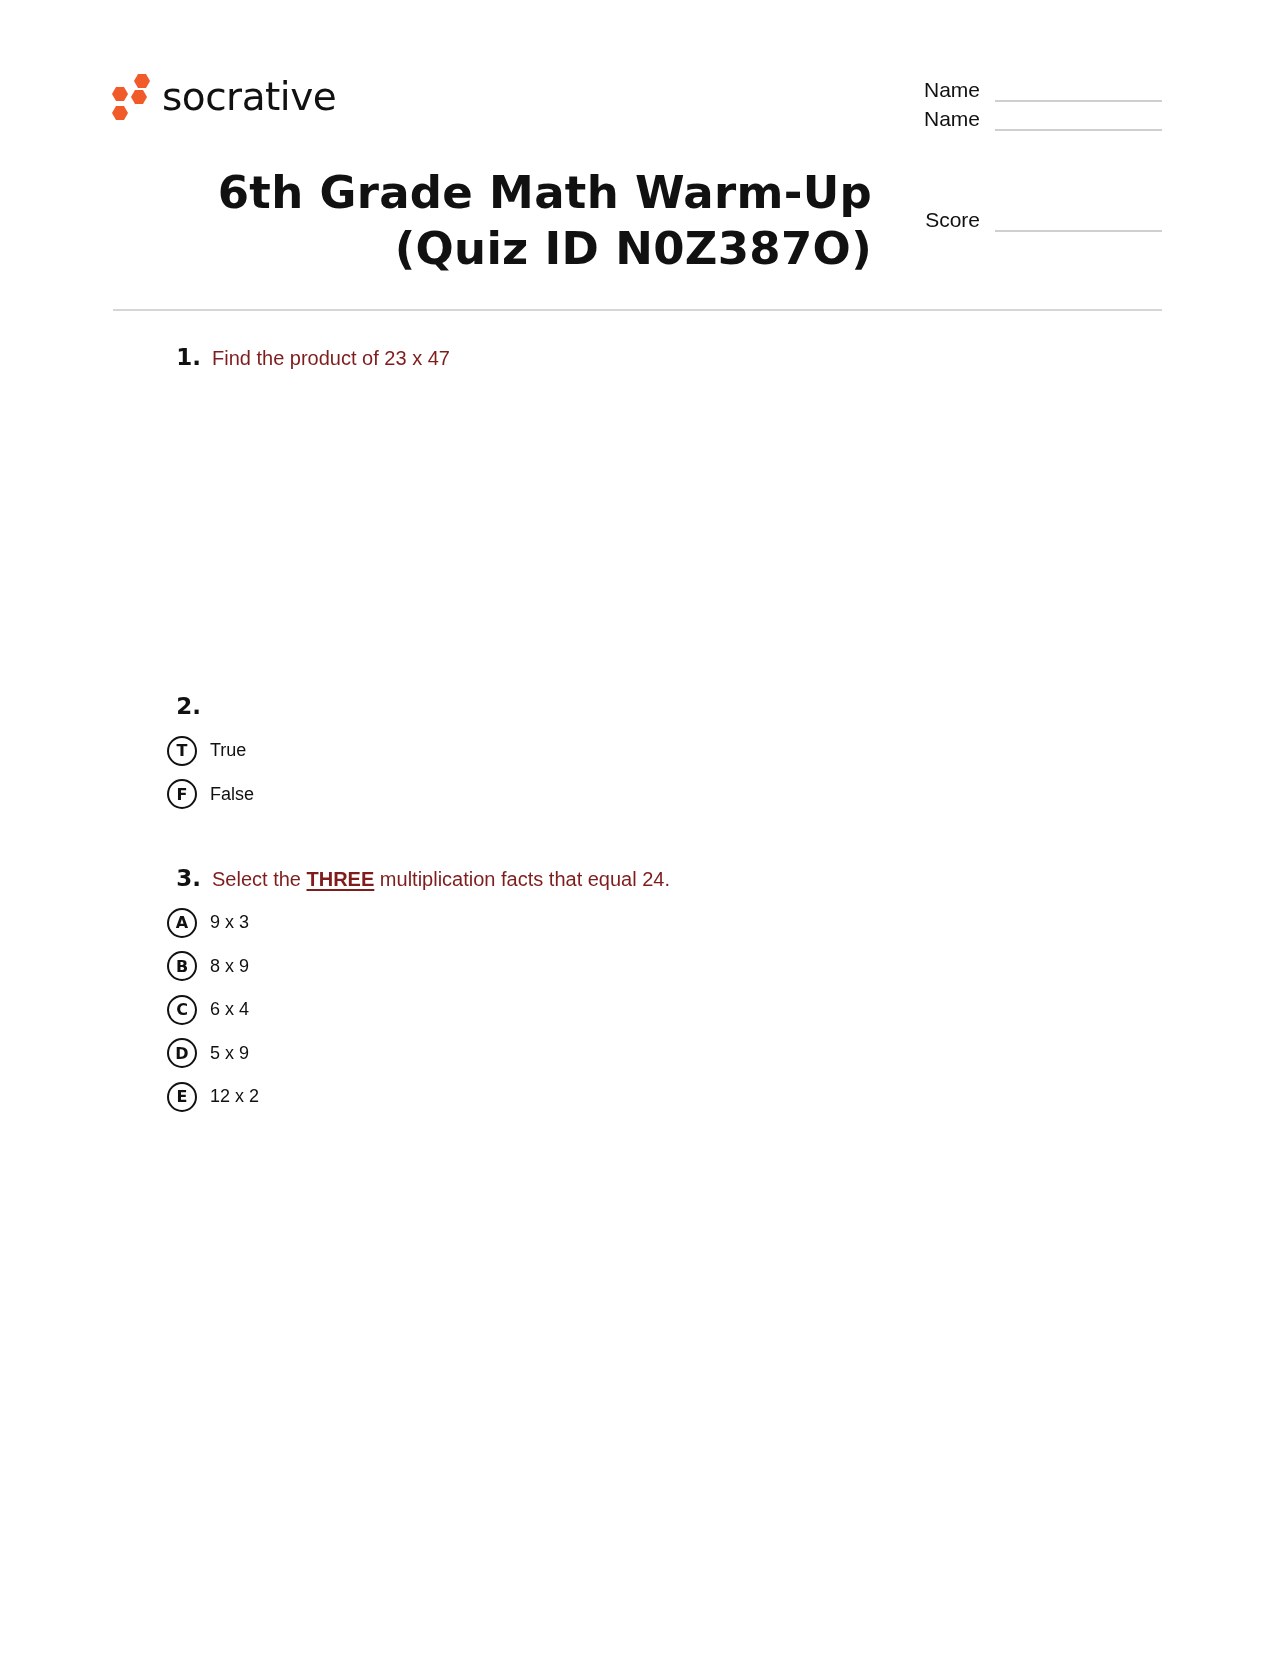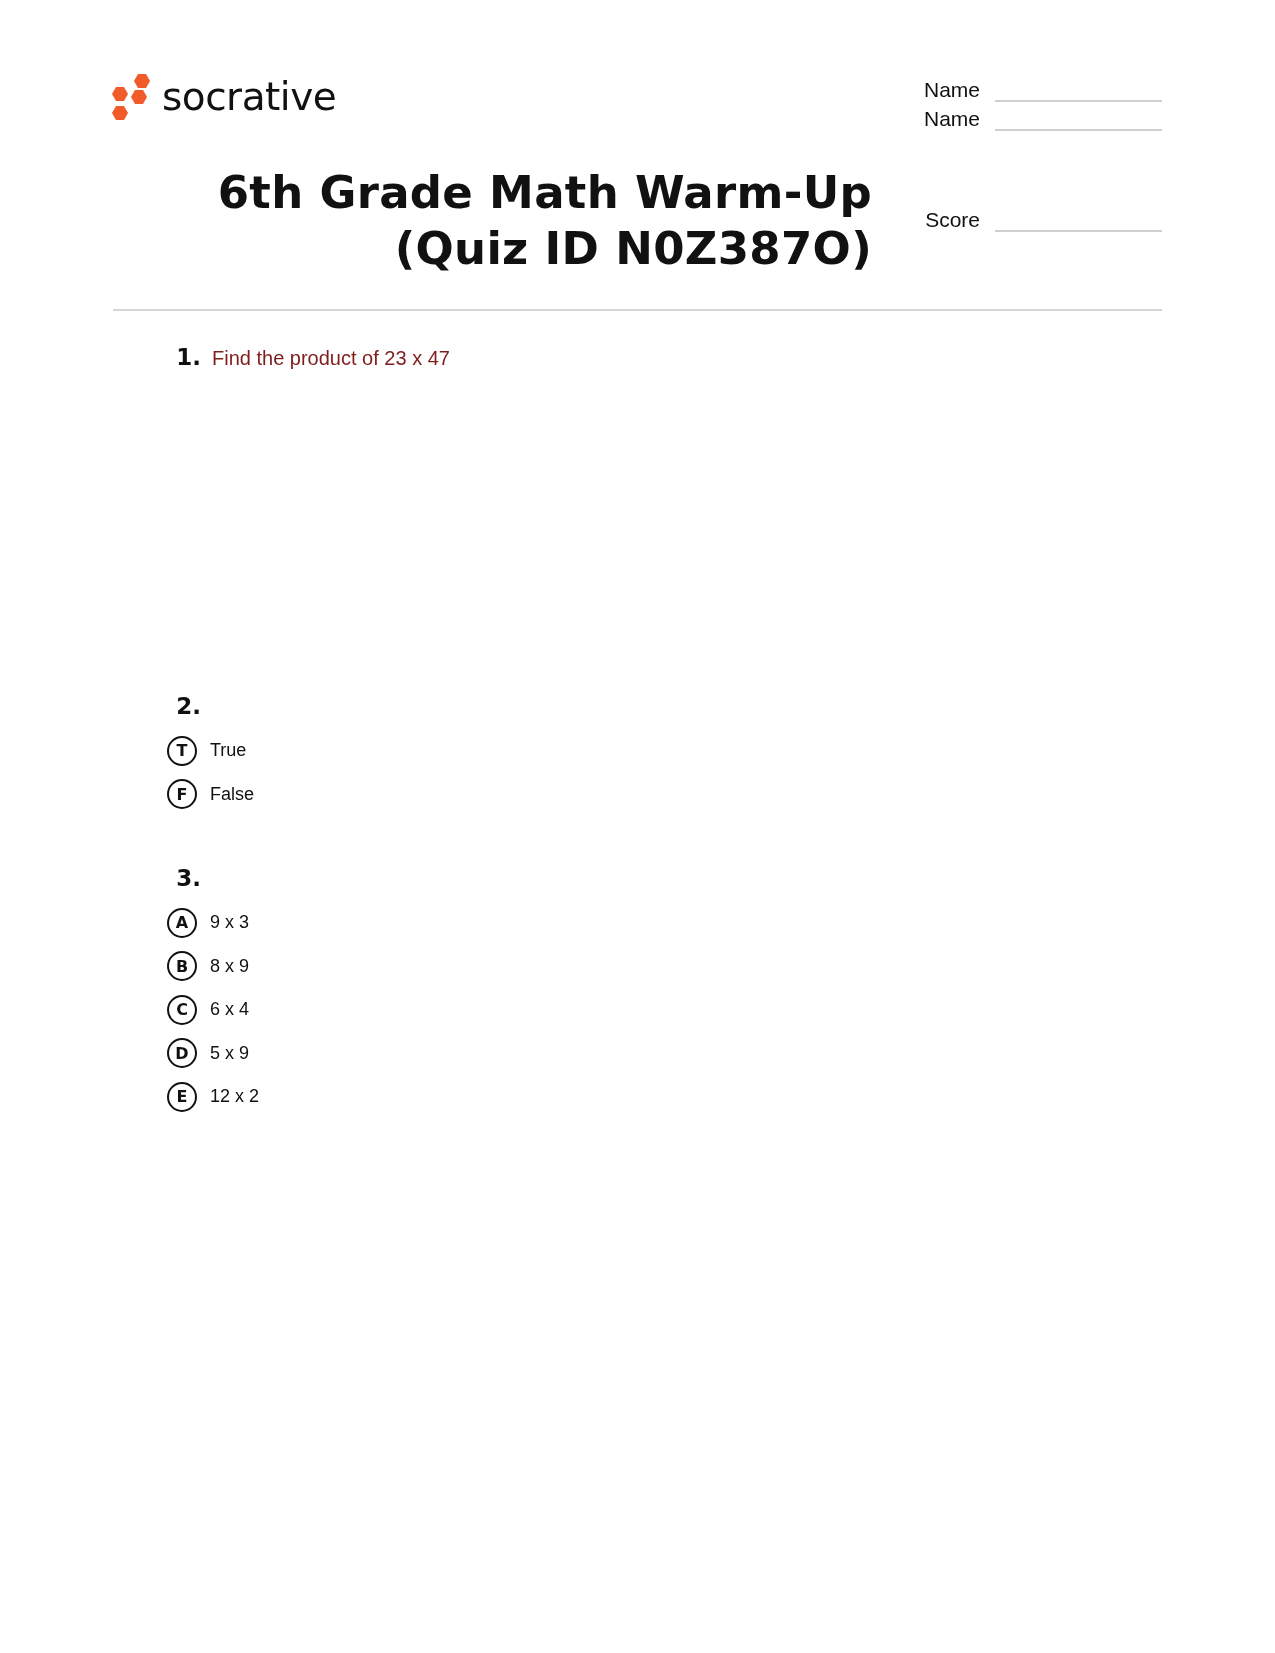--- a/index.html
+++ b/index.html
@@ -197,20 +197,21 @@
   </div>
   <div class="option">
     <span class="bubble">F</span>
     <span class="option-text">False</span>
   </div>
 </div>
 
 <div class="question" style="top:865px;">
   <div class="q-line">
     <span class="q-num">3.</span>
+    <span class="q-text"><span>Select the </span><span class="emph">THREE</span><span> multiplication facts that equal 24.</span></span>
   </div>
   <div class="option">
     <span class="bubble">A</span>
     <span class="option-text">9 x 3</span>
   </div>
   <div class="option">
     <span class="bubble">B</span>
     <span class="option-text">8 x 9</span>
   </div>
   <div class="option">

